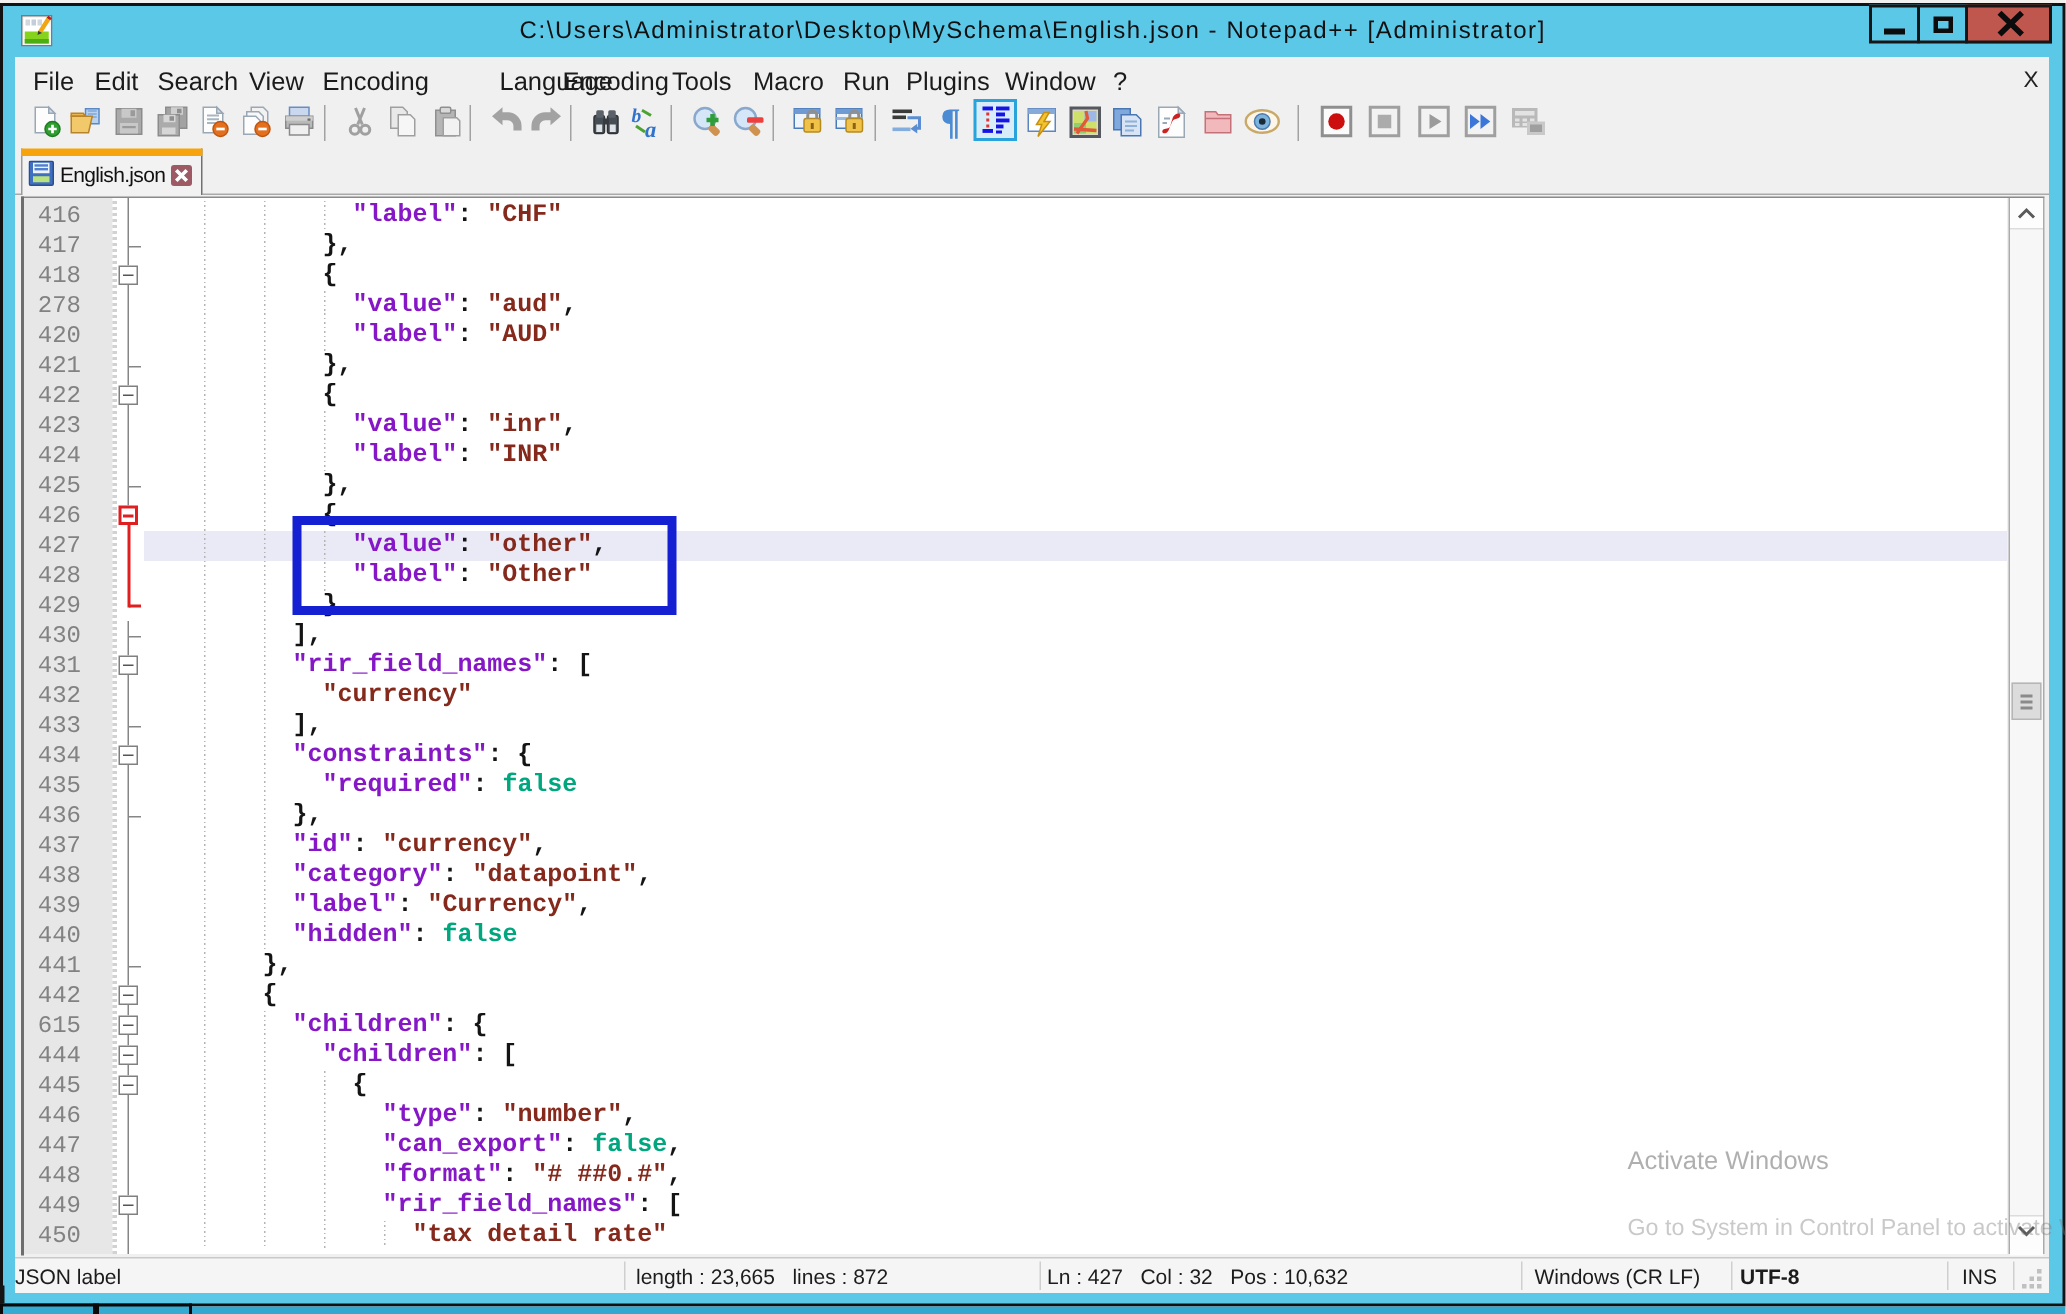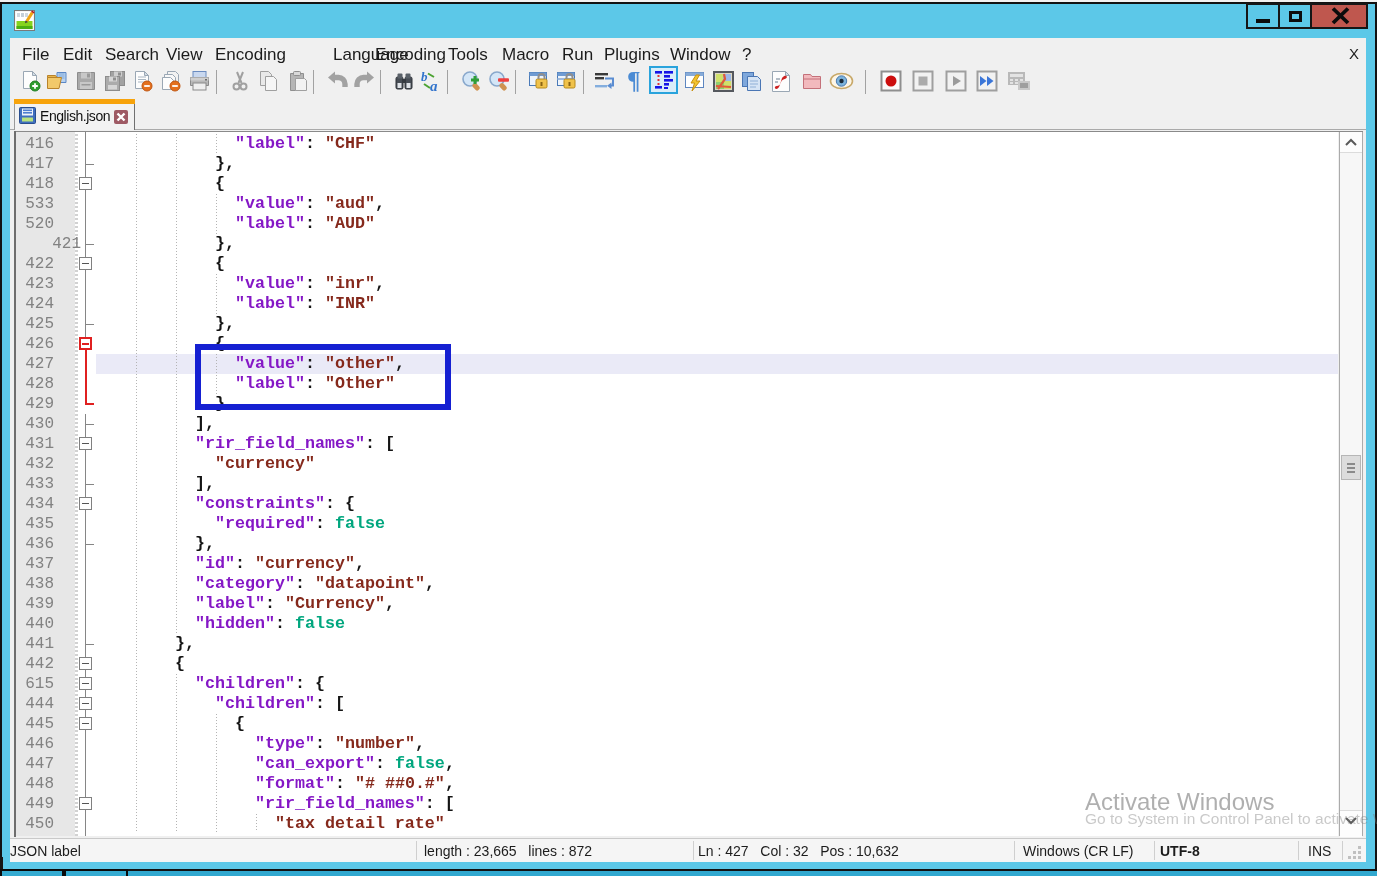--- a/index.html
+++ b/index.html
@@ -58,21 +58,21 @@
   #bluerect{left:195px;top:344px;width:256px;height:66px;border:6px solid #1520d2;box-sizing:border-box;}
   
   #vsb{left:1339px;top:132px;width:23px;height:704px;background:#f7f7f7;border-left:1px solid #ababab;box-sizing:border-box;}
   #sbthumb{left:1341px;top:455px;width:20px;height:25px;background:#dcdcdc;border:1px solid #b6b6b6;box-sizing:border-box;}
   #edright{left:1362px;top:132px;width:1px;height:704px;background:#ababab;}
   
   #status{left:10px;top:838px;width:1356px;height:24px;background:#f5f5f5;border-top:1px solid #c9c9c9;box-sizing:border-box;}
   .stext{top:843px;font-size:14px;color:#1c1c1c;}
   .ssep{top:841px;width:1px;height:19px;background:#cfcfcf;}
   
-  #wm1{left:1085px;top:788px;font-size:24px;color:rgba(110,110,110,0.55);z-index:60;}
+  #wm1{left:1085px;top:764px;font-size:17px;color:rgba(110,110,110,0.55);z-index:60;}
   #wm2{left:1085px;top:810px;font-size:15.5px;color:rgba(120,120,120,0.40);z-index:60;white-space:nowrap;}
 </style>
 </head>
 <body>
 <div id="root">
   <div class="abs" id="topstrip"></div>
   <div class="abs" id="frame"></div>
   <div class="abs" id="bluewin"></div>
   <div class="abs" id="client"></div>
   <div class="abs" id="startcorner"></div>
@@ -85,20 +85,21 @@
     <rect x="2" y="2" width="17" height="17" fill="#ffffff"></rect>
     <rect x="2.5" y="11" width="16" height="8" fill="#86d31e"></rect>
     <rect x="2.5" y="16" width="16" height="3" fill="#4cae12"></rect>
     <path d="M3 3 h3 v4 h-3 z" fill="#cfd8e0"></path>
       <path d="M7 3 h3 v4 h-3 z" fill="#c3ced8"></path>
       <path d="M11 3 h3 v4 h-3 z" fill="#cfd8e0"></path>
     <path d="M14 12 L19.5 3.5 L17 1.8 L11.5 10.5 z" fill="#f0a513"></path>
     <path d="M19.5 3.5 L17 1.8 L18.3 0.5 L20.6 2.2 z" fill="#b91a1a"></path>
     <path d="M11.5 10.5 L14 12 L11 13.3 z" fill="#3c3c3c"></path>
   </svg>
+  <div class="abs" id="title">C:\Users\Administrator\Desktop\MySchema\English.json - Notepad++ [Administrator]</div>
   <div class="abs capbtn" id="btnmin">
       <div style="position:absolute;left:8px;top:14px;width:14px;height:4px;background:#0c0c0c;"></div>
     </div>
   <div class="abs capbtn" id="btnmax">
       <div style="position:absolute;left:9px;top:6px;width:13px;height:11px;border:3px solid #0c0c0c;box-sizing:border-box;"></div>
     </div>
   <div class="abs capbtn" id="btnclose">
       <svg width="54" height="22" style="position:absolute;left:0;top:0;">
         <path d="M21 3.5 L36 18 M36 3.5 L21 18" stroke="#0c0c0c" stroke-width="3.8"></path>
       </svg>
@@ -339,23 +340,23 @@
   <div class="abs" id="edtop"></div>
   <div class="abs" id="edleft"></div>
   <div class="abs" id="nummargin"></div>
   <div class="abs" id="checker"></div>
   <div class="abs" id="foldmargin"></div>
   <div class="abs" id="textarea"></div>
   <div class="abs" id="caretline"></div>
   <div class="abs linenum" style="top:134px;">416</div>
   <div class="abs linenum" style="top:154px;">417</div>
   <div class="abs linenum" style="top:174px;">418</div>
-  <div class="abs linenum" style="top:194px;">533</div>
-  <div class="abs linenum" style="top:214px;">520</div>
-  <div class="abs linenum" style="top:234px;padding-left:27px;">421</div>
+  <div class="abs linenum" style="top:194px;">278</div>
+  <div class="abs linenum" style="top:214px;">420</div>
+  <div class="abs linenum" style="top:234px;">421</div>
   <div class="abs linenum" style="top:254px;">422</div>
   <div class="abs linenum" style="top:274px;">423</div>
   <div class="abs linenum" style="top:294px;">424</div>
   <div class="abs linenum" style="top:314px;">425</div>
   <div class="abs linenum" style="top:334px;">426</div>
   <div class="abs linenum" style="top:354px;">427</div>
   <div class="abs linenum" style="top:374px;">428</div>
   <div class="abs linenum" style="top:394px;">429</div>
   <div class="abs linenum" style="top:414px;">430</div>
   <div class="abs linenum" style="top:434px;">431</div>

